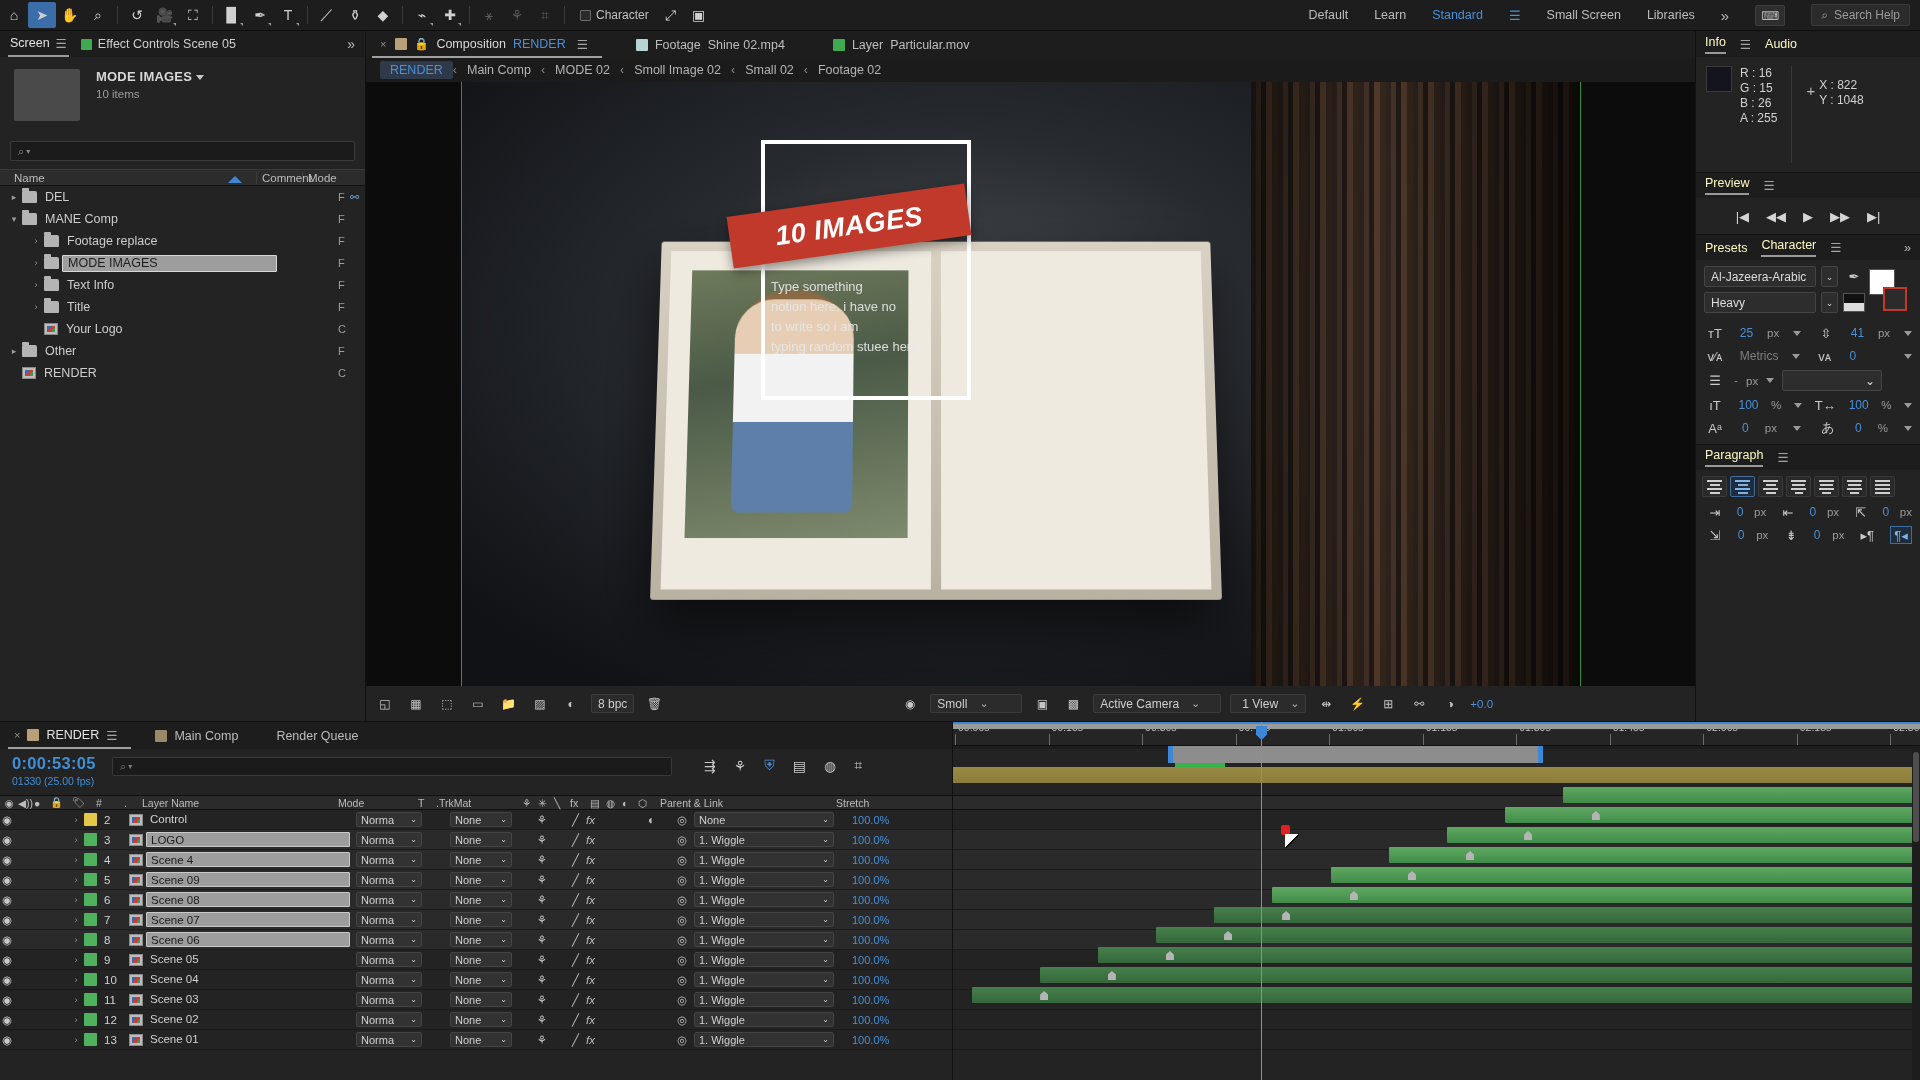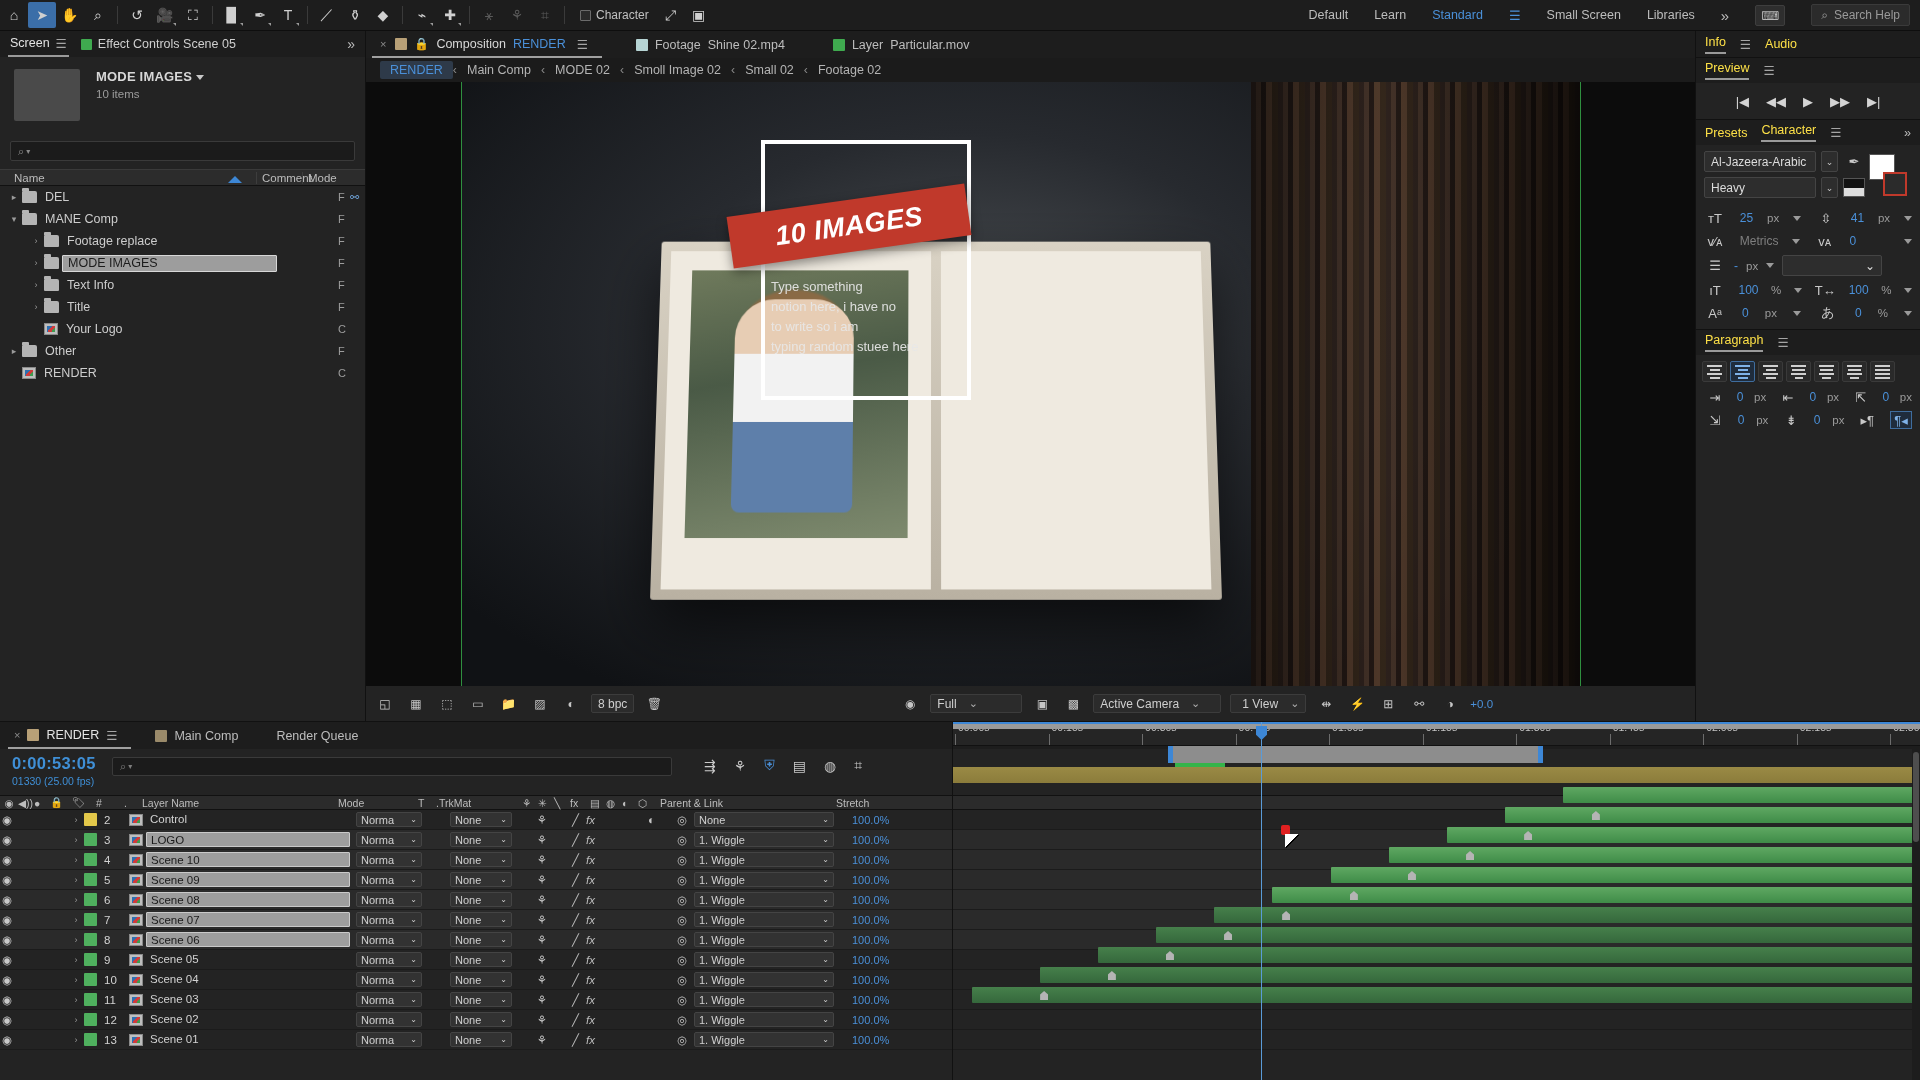--- a/index.html
+++ b/index.html
@@ -116,21 +116,21 @@
   .cb-ic { width:22px;height:20px; display:flex;align-items:center;justify-content:center; color:#c6c6c6;}
   .sel-lite { background:#2b2b2b; border:1px solid #3c3c3c; border-radius:2px; height:19px;
      display:flex; align-items:center; padding:0 6px; gap:12px; color:#cfcfcf;}
   .tiny { font-size:11px; color:#b0b0b0;}
 
   
   .right { position:absolute; left:1695px; top:31px; width:225px; height:690px; background:#232323;
      border-left:1px solid #111;}
   .rpanel-head { height:26px; background:#1d1d1d; display:flex; align-items:center; gap:14px;
      padding:0 9px; font-size:12.5px; }
-  .rpanel-head .t { color:#fde047; }
+  .rpanel-head .t { color:#fef9c3; }
   .rpanel-head .t.active { border-bottom:2px solid #9a9a9a; padding-bottom:3px; }
   .info-body { height:115px; padding:9px 10px; display:flex; gap:8px; }
   .swatch { width:26px;height:26px; background:#14141c; border:1px solid #3a3a3a; }
   .rgba { font-size:12px; line-height:15px; color:#d2d2d2; }
   .vline { width:1px; background:#3a3a3a; margin:0 6px; }
   .xy { font-size:12px; line-height:15px; color:#d2d2d2; padding-top:12px;}
   .prev-head { border-top:1px solid #111; }
   .prev-body { height:36px; display:flex; align-items:center; justify-content:center; gap:17px; color:#d4d4d4; font-size:13px;}
   .char-body { padding:6px 8px 2px 8px; }
   .fld { height:21px; background:#2d2d2d; border:1px solid #444; border-radius:2px; color:#dcdcdc;
@@ -433,21 +433,21 @@
       <span class="cb-ic">▭</span>
       <span class="cb-ic">📁</span>
       <span class="cb-ic">▨</span>
       <span class="cb-ic">◐</span>
       <span class="sel-lite">
         <span>8 bpc</span>
       </span>
       <span class="cb-ic">🗑</span>
       <span class="cb-ic" style="margin-left:225px;">◉</span>
       <span class="sel-lite" style="width:92px;">
-        <span>Full</span>
+        <span>Smoll</span>
         <span class="tiny">⌄</span>
       </span>
       <span class="cb-ic">▣</span>
       <span class="cb-ic">▩</span>
       <span class="sel-lite" style="width:128px;">
         <span>Active Camera</span>
         <span class="tiny">⌄</span>
       </span>
       <span class="sel-lite" style="width:76px;justify-content:flex-end;">
         <span>1 View</span>
@@ -461,20 +461,37 @@
       <span style="color:#4a90d9;font-size:11.5px;">+0.0</span>
     </div>
   </div>
 
   <div class="right">
 
     <div class="rpanel-head">
       <span class="t active">Info</span>
       <span class="ham" style="color:#a5a5a5;">☰</span>
       <span class="t">Audio</span>
+    </div>
+    <div class="info-body">
+      <div class="swatch"></div>
+      <div class="rgba">
+        <div>R : 16</div>
+        <div>G : 15</div>
+        <div>B : 26</div>
+        <div>A : 255</div>
+      </div>
+      <div class="vline"></div>
+      <div style="display:flex;align-items:flex-start;gap:4px;">
+        <span style="color:#bbb;font-size:15px;padding-top:16px;">+</span>
+        <div class="xy">
+          <div>X : 822</div>
+          <div>Y : 1048</div>
+        </div>
+      </div>
     </div>
 
     <div class="rpanel-head prev-head">
       <span class="t active">Preview</span>
       <span class="ham" style="color:#a5a5a5;">☰</span>
     </div>
     <div class="prev-body">
       <span>|◀</span>
       <span>◀◀</span>
       <span>▶</span>
@@ -777,21 +794,21 @@
           <span class="lc" style="width:22px;"></span>
           <span class="lc" style="width:16px;justify-content:center;color:#9a9a9a;font-size:9px;">›</span>
           <span class="lc" style="width:16px;">
             <span class="sw-l" style="background:#4fb05e"></span>
           </span>
           <span class="lc" style="width:26px;padding-left:4px;">4</span>
           <span class="lc" style="width:20px;justify-content:center;">
             <span class="movicon"></span>
           </span>
           <span class="lc">
-            <span class="lname">Scene 10</span>
+            <span class="lname">Scene 4</span>
           </span>
           <span class="lc" style="width:80px;padding-left:6px;">
             <span class="modebox">Norma<span style="font-size:8px;">⌄</span></span>
           </span>
           <span class="lc" style="width:20px;"></span>
           <span class="lc" style="width:80px;">
             <span class="nonebox">None<span style="font-size:8px;">⌄</span></span>
           </span>
           <span class="lc" style="width:24px;justify-content:center;color:#c6c6c6;">⚘</span>
           <span class="lc" style="width:18px;"></span>

